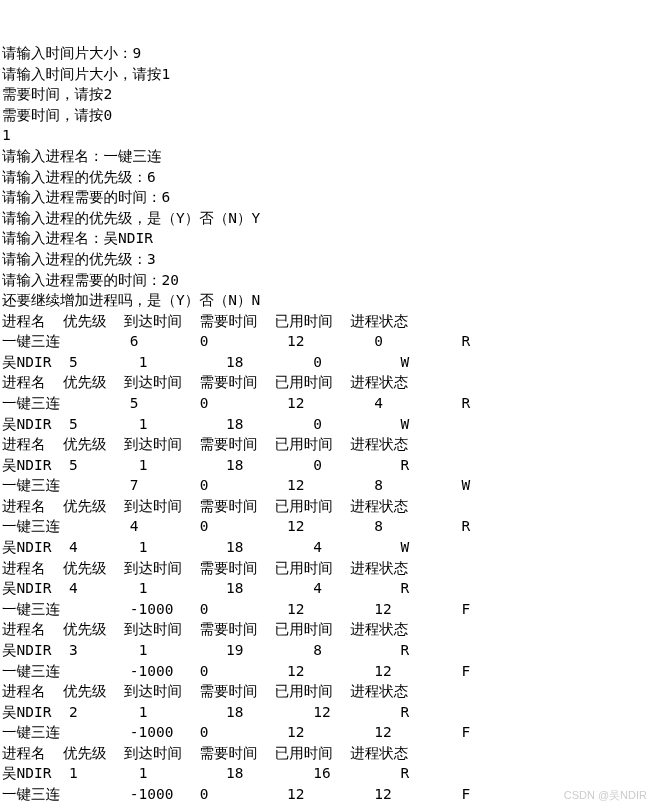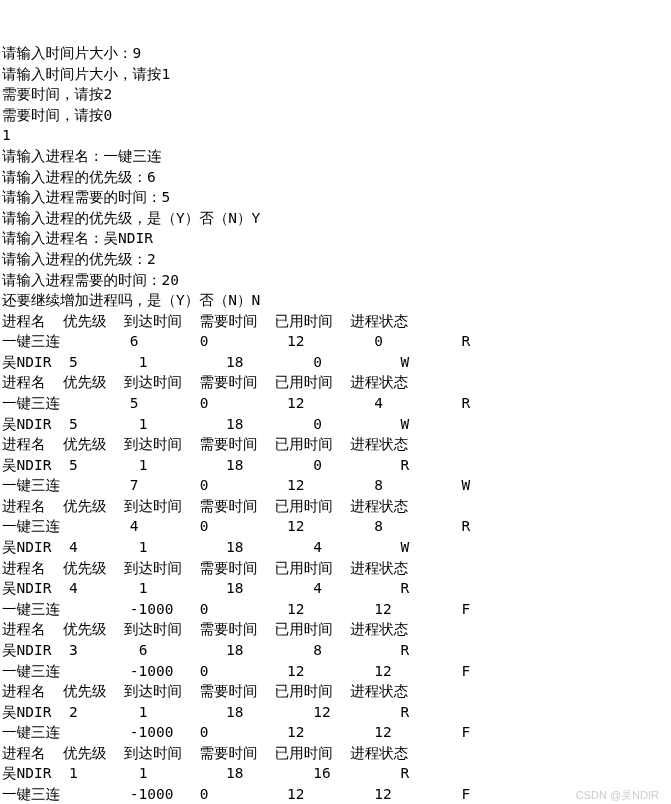--- a/index.html
+++ b/index.html
@@ -8,60 +8,60 @@
       font-family: "SimSun", "宋体", monospace;
       font-size: 14.5px;
       line-height: 1.42;
       background: #fff;
       color: #000;
       white-space: pre;
       width: 671px;
     }
     .watermark {
       position: absolute;
-      right: 12px;
+      right: 24px;
       top: 788px;
       font-size: 11px;
       color: #ccc;
       font-family: Arial, sans-serif;
     }
   </style>
 </head>
 <body>
 
 <div><span>请输入时间片大小：9</span>
 <span>请输入时间片大小，请按1</span>
 <span>需要时间，请按2</span>
 <span>需要时间，请按0</span>
 <span>1</span>
 <span>请输入进程名：一键三连</span>
 <span>请输入进程的优先级：6</span>
-<span>请输入进程需要的时间：5</span>
+<span>请输入进程需要的时间：6</span>
 <span>请输入进程的优先级，是（Y）否（N）Y</span>
 <span>请输入进程名：吴NDIR</span>
-<span>请输入进程的优先级：2</span>
+<span>请输入进程的优先级：3</span>
 <span>请输入进程需要的时间：20</span>
 <span>还要继续增加进程吗，是（Y）否（N）N</span>
 <span>进程名  优先级  到达时间  需要时间  已用时间  进程状态</span>
 <span>一键三连        6       0         12        0         R</span>
 <span>吴NDIR  5       1         18        0         W</span>
 <span>进程名  优先级  到达时间  需要时间  已用时间  进程状态</span>
 <span>一键三连        5       0         12        4         R</span>
 <span>吴NDIR  5       1         18        0         W</span>
 <span>进程名  优先级  到达时间  需要时间  已用时间  进程状态</span>
 <span>吴NDIR  5       1         18        0         R</span>
 <span>一键三连        7       0         12        8         W</span>
 <span>进程名  优先级  到达时间  需要时间  已用时间  进程状态</span>
 <span>一键三连        4       0         12        8         R</span>
 <span>吴NDIR  4       1         18        4         W</span>
 <span>进程名  优先级  到达时间  需要时间  已用时间  进程状态</span>
 <span>吴NDIR  4       1         18        4         R</span>
 <span>一键三连        -1000   0         12        12        F</span>
 <span>进程名  优先级  到达时间  需要时间  已用时间  进程状态</span>
-<span>吴NDIR  3       6         18        8         R</span>
+<span>吴NDIR  3       1         19        8         R</span>
 <span>一键三连        -1000   0         12        12        F</span>
 <span>进程名  优先级  到达时间  需要时间  已用时间  进程状态</span>
 <span>吴NDIR  2       1         18        12        R</span>
 <span>一键三连        -1000   0         12        12        F</span>
 <span>进程名  优先级  到达时间  需要时间  已用时间  进程状态</span>
 <span>吴NDIR  1       1         18        16        R</span>
 <span>一键三连        -1000   0         12        12        F</span>
 
 
 </div>

